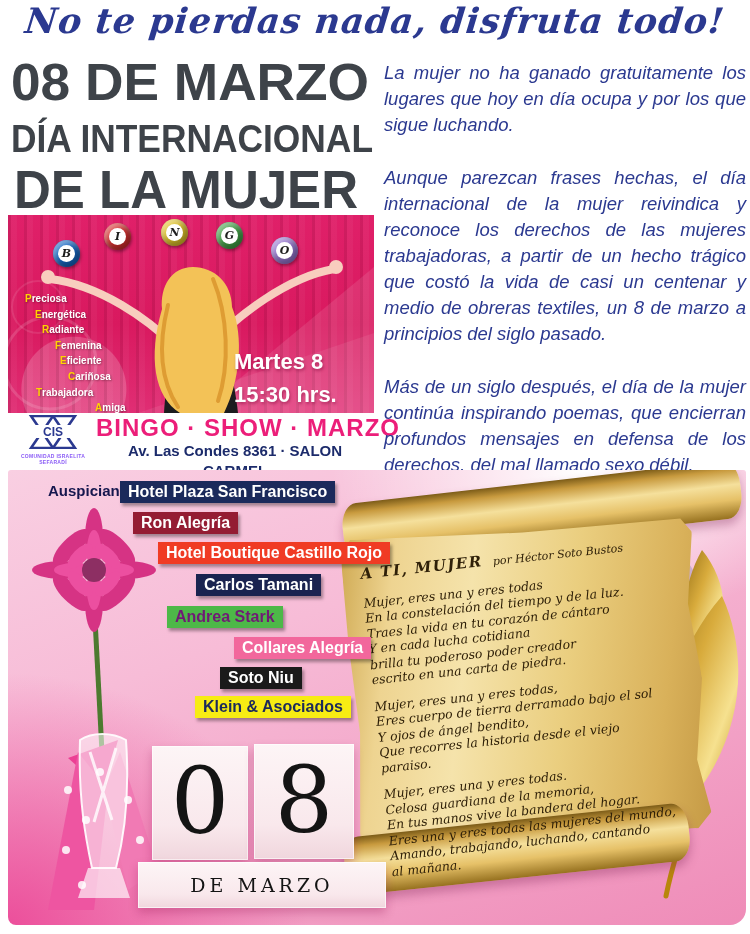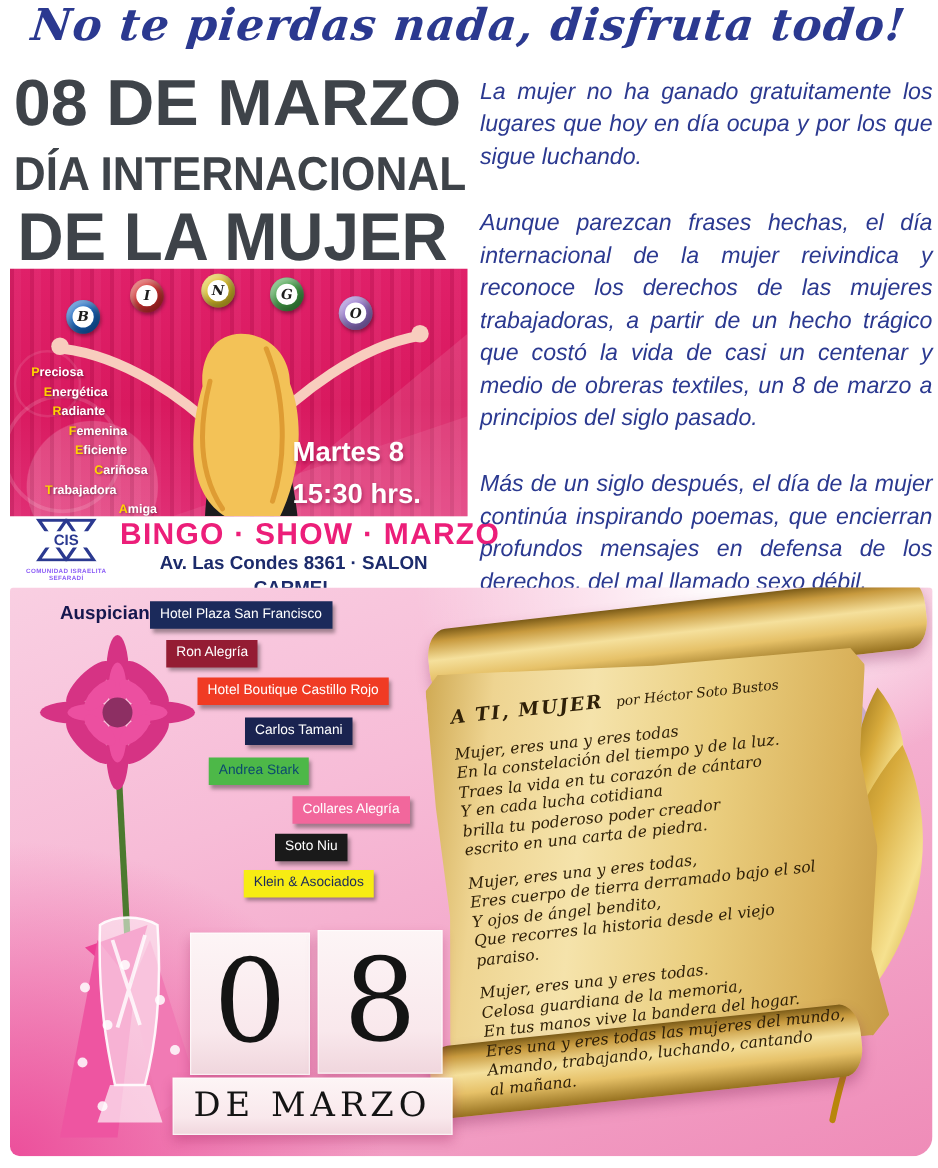--- a/index.html
+++ b/index.html
@@ -70,29 +70,29 @@
     position:absolute; left:8px; top:470px; width:738px; height:455px;
     overflow:hidden; border-radius:3px 3px 16px 8px;
     background:
       radial-gradient(ellipse 420px 260px at 78% 0%, #ffffff 0%, rgba(255,255,255,0) 60%),
       radial-gradient(ellipse 500px 420px at 0% 100%, #ec4f9b 0%, rgba(236,79,155,0) 60%),
       linear-gradient(160deg,#f9cfe2 0%, #f7bcd7 35%, #f3a6c9 65%, #ef8cb8 100%);
   }
   .photo > * { position:absolute; }
 
   .ausp { left:40px; top:12px; font-weight:bold; font-size:15px; color:#15174e; }
-  .badge { position:absolute; font-weight:normal; font-size:11px; line-height:19px;
+  .badge { position:absolute; font-weight:bold; font-size:16px; line-height:19px;
     padding:1px 8px 2px; white-space:nowrap; box-shadow:2px 3px 3px rgba(0,0,0,.35); }
 
   .block { background:linear-gradient(180deg,#fdf5f6 0%, #f9e8ec 70%, #f0d6dd 100%);
     box-shadow:0 5px 9px rgba(150,20,80,.30), inset 0 0 0 1px rgba(255,255,255,.65);
     color:#141414; text-align:center; font-family:"DejaVu Serif", serif; }
   .block.d0 { left:144px; top:276px; width:96px;  height:114px; font-size:92px; line-height:112px; }
   .block.d8 { left:246px; top:274px; width:100px; height:115px; font-size:92px; line-height:113px; }
-  .block.mo { left:130px; top:392px; width:224px; height:46px;  font-size:27px; line-height:46px; letter-spacing:4px;text-align:center; }
+  .block.mo { left:130px; top:392px; width:248px; height:46px;  font-size:19px; line-height:46px; letter-spacing:4px;text-align:center; }
 
   .feather { left:598px; top:78px; }
 
   .scroll { left:312px; top:-6px; width:434px; height:436px; }
   .roll {
     background:linear-gradient(180deg,#7c5c18 0%, #c89a3e 16%, #f5e09c 42%, #e6c168 68%, #96711f 100%);
     border-radius:16px / 24px; box-shadow:0 6px 10px rgba(130,40,90,.35);
   }
   .roll-top    { position:absolute; left:22px; top:18px;  width:400px; height:58px; transform:rotate(-6.5deg); }
   .roll-bottom { position:absolute; left:24px; top:356px; width:346px; height:58px; transform:rotate(-6deg); }
@@ -155,21 +155,21 @@
     <div class="ball" style="left: 263px; top: 22px; background: rgb(149, 117, 205);">
       <span>O</span>
       </div>
 
     <div class="acrostic">
       <div class="acro" style="margin-left:17px;"><b>P</b><span>reciosa</span></div>
       <div class="acro" style="margin-left:27px;"><b>E</b><span>nergética</span></div>
       <div class="acro" style="margin-left:34px;"><b>R</b><span>adiante</span></div>
       <div class="acro" style="margin-left:47px;"><b>F</b><span>emenina</span></div>
       <div class="acro" style="margin-left:52px;"><b>E</b><span>ficiente</span></div>
-      <div class="acro" style="margin-left:60px;text-align:center;"><b>C</b><span>ariñosa</span></div>
+      <div class="acro" style="margin-left:60px;"><b>C</b><span>ariñosa</span></div>
       <div class="acro" style="margin-left:28px;"><b>T</b><span>rabajadora</span></div>
       <div class="acro" style="margin-left:87px;"><b>A</b><span>miga</span></div>
     </div>
 
     <div class="banner-date">
       <div>Martes 8</div>
       <div>15:30 hrs.</div>
     </div>
   </div>
 
@@ -280,21 +280,21 @@
         <div class="stanza">Mujer, eres una y eres todas,<br>Eres cuerpo de tierra derramado bajo el sol<br>Y ojos de ángel bendito,<br>Que recorres la historia desde el viejo<br>paraiso.</div>
         <div class="stanza">Mujer, eres una y eres todas.<br>Celosa guardiana de la memoria,<br>En tus manos vive la bandera del hogar.<br>Eres una y eres todas las mujeres del mundo,<br>Amando, trabajando, luchando, cantando<br>al mañana.</div>
       </div>
     </div>
 
     <div class="ausp">Auspician:</div>
     <div class="badge" style="left: 112px; top: 11px; background-color: rgb(27, 42, 91); color: rgb(255, 255, 255);">Hotel Plaza San Francisco</div>
     <div class="badge" style="left: 125px; top: 42px; background-color: rgb(148, 28, 51); color: rgb(255, 255, 255);">Ron Alegría</div>
     <div class="badge" style="left: 150px; top: 72px; background-color: rgb(240, 59, 36); color: rgb(255, 255, 255);">Hotel Boutique Castillo Rojo</div>
     <div class="badge" style="left: 188px; top: 104px; background-color: rgb(26, 35, 80); color: rgb(255, 255, 255);">Carlos Tamani</div>
-    <div class="badge" style="left: 159px; top: 136px; background-color: rgb(77, 184, 72); color: #0c4a6e;">Andrea Stark</div>
+    <div class="badge" style="left: 159px; top: 136px; background-color: rgb(77, 184, 72); color: #701a75;">Andrea Stark</div>
     <div class="badge" style="left: 226px; top: 167px; background-color: rgb(242, 103, 156); color: rgb(255, 255, 255);">Collares Alegría</div>
     <div class="badge" style="left: 212px; top: 197px; background-color: rgb(26, 26, 26); color: rgb(255, 255, 255);">Soto Niu</div>
     <div class="badge" style="left: 187px; top: 226px; background-color: rgb(247, 236, 19); color: rgb(27, 42, 91);">Klein &amp; Asociados</div>
 
     <div class="block d0">0</div>
     <div class="block d8">8</div>
     <div class="block mo">DE MARZO</div>
   </div>
 
 </div>

